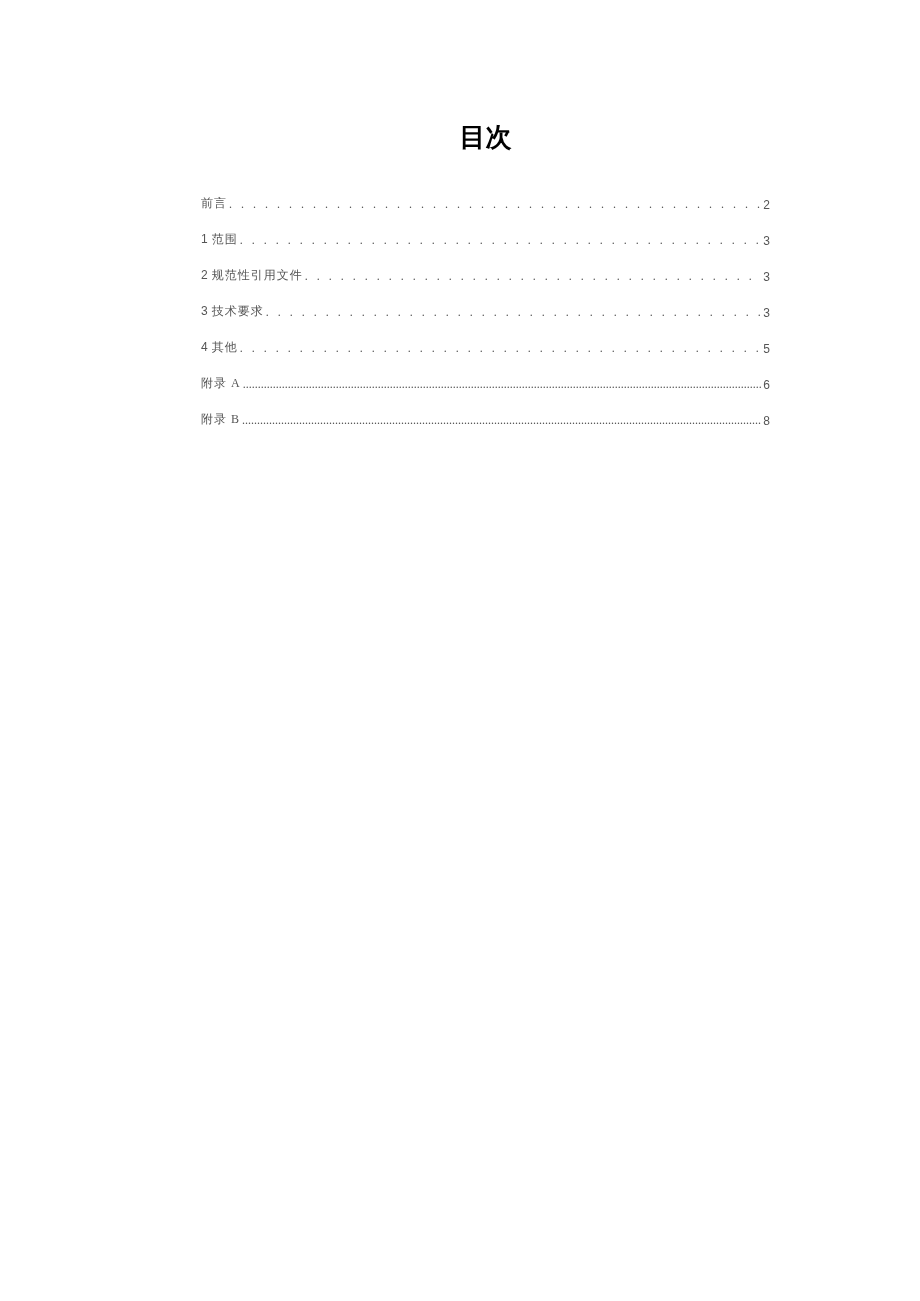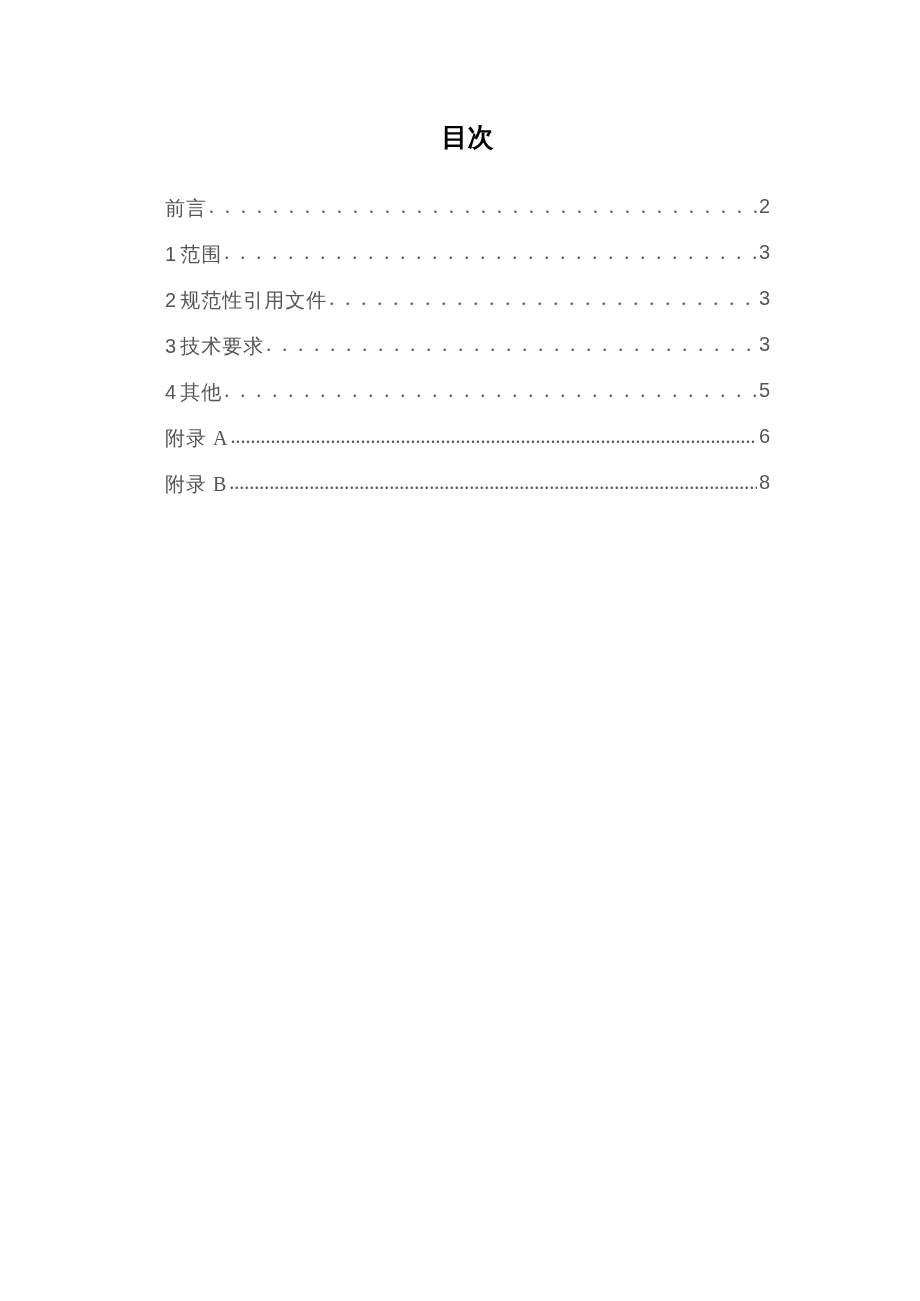--- a/index.html
+++ b/index.html
@@ -9,33 +9,34 @@
     }
     body {
       background: #ffffff;
       font-family: "SimSun", "宋体", serif;
       width: 920px;
       height: 1301px;
       position: relative;
     }
     .page {
       padding: 120px 150px 0 165px;
+      margin-left: 36px;
     }
     .title {
       text-align: center;
       font-size: 26px;
       font-weight: bold;
       color: #000;
       margin-bottom: 40px;
       font-family: "SimHei", "黑体", sans-serif;
     }
     .toc-entry {
       display: flex;
-      align-items: flex-start;
-      font-size: 20px;
+      align-items: flex-end;
+      font-size: 12px;
       color: #555;
       margin-bottom: 19px;
       white-space: nowrap;
     }
     .toc-label {
       flex-shrink: 0;
       letter-spacing: 1px;
     }
     .toc-dots {
       flex: 1;

